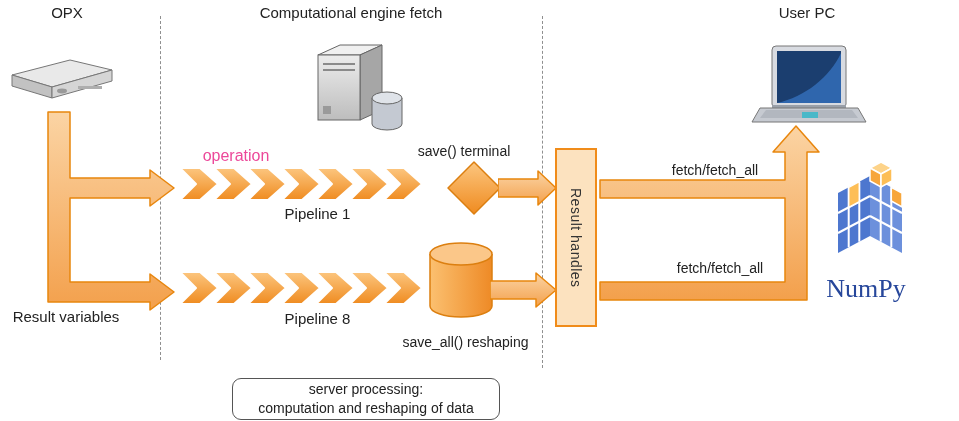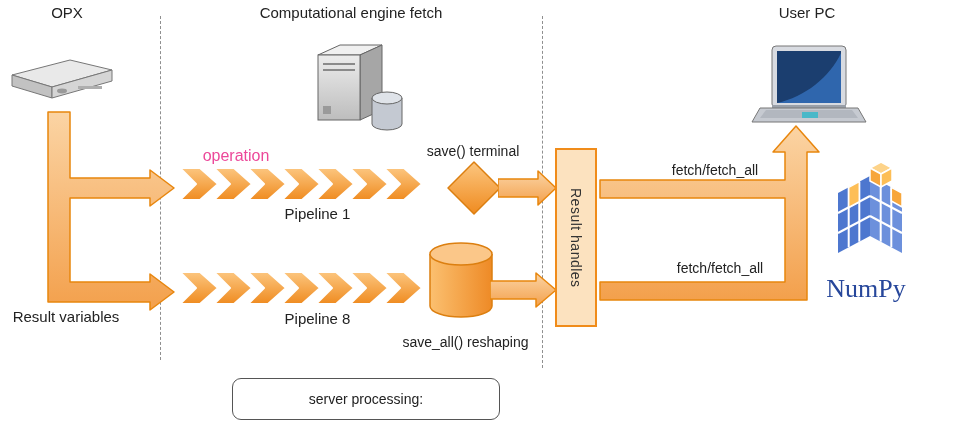--- a/index.html
+++ b/index.html
@@ -161,23 +161,24 @@
     <polygon points="50,8 61,14 61,27 50,21" fill="#F7A63B" stroke="#fff" stroke-width="1.5"></polygon>
     <polygon points="61,14 72,8 72,21 61,27" fill="#FDBE56" stroke="#fff" stroke-width="1.5"></polygon>
     <polygon points="71.3,27.3 82,33 82,47 71.3,41" fill="#F7A63B" stroke="#fff" stroke-width="1.5"></polygon>
     <polygon points="28.7,27.3 39.3,21.7 39.3,41.7 28.7,47.3" fill="#FDBE56" stroke="#fff" stroke-width="1.5"></polygon>
   </svg>
 
   <div class="lbl" style="left:0px;top:308px;width:132px">Result variables</div>
   <div class="lbl small" style="left:196px;top:147px;width:80px">operation</div>
   <div class="lbl" style="left:260px;top:205px;width:115px">Pipeline 1</div>
   <div class="lbl" style="left:260px;top:310px;width:115px">Pipeline 8</div>
-  <div class="lbl mid" style="left:408px;top:143px;width:130px">save() terminal</div>
+  <div class="lbl mid" style="left:399px;top:143px;width:130px">save() terminal</div>
   <div class="lbl mid" style="left:398px;top:334px;width:135px">save_all() reshaping</div>
   <div class="lbl mid" style="left:650px;top:162px;width:130px">fetch/fetch_all</div>
   <div class="lbl mid" style="left:655px;top:260px;width:130px">fetch/fetch_all</div>
   <div class="numpy-word">NumPy</div>
 
   <div class="note">
     <div>server processing:</div>
+    <div>computation and reshaping of data</div>
   </div>
 
 </div>
 
 </body></html>

